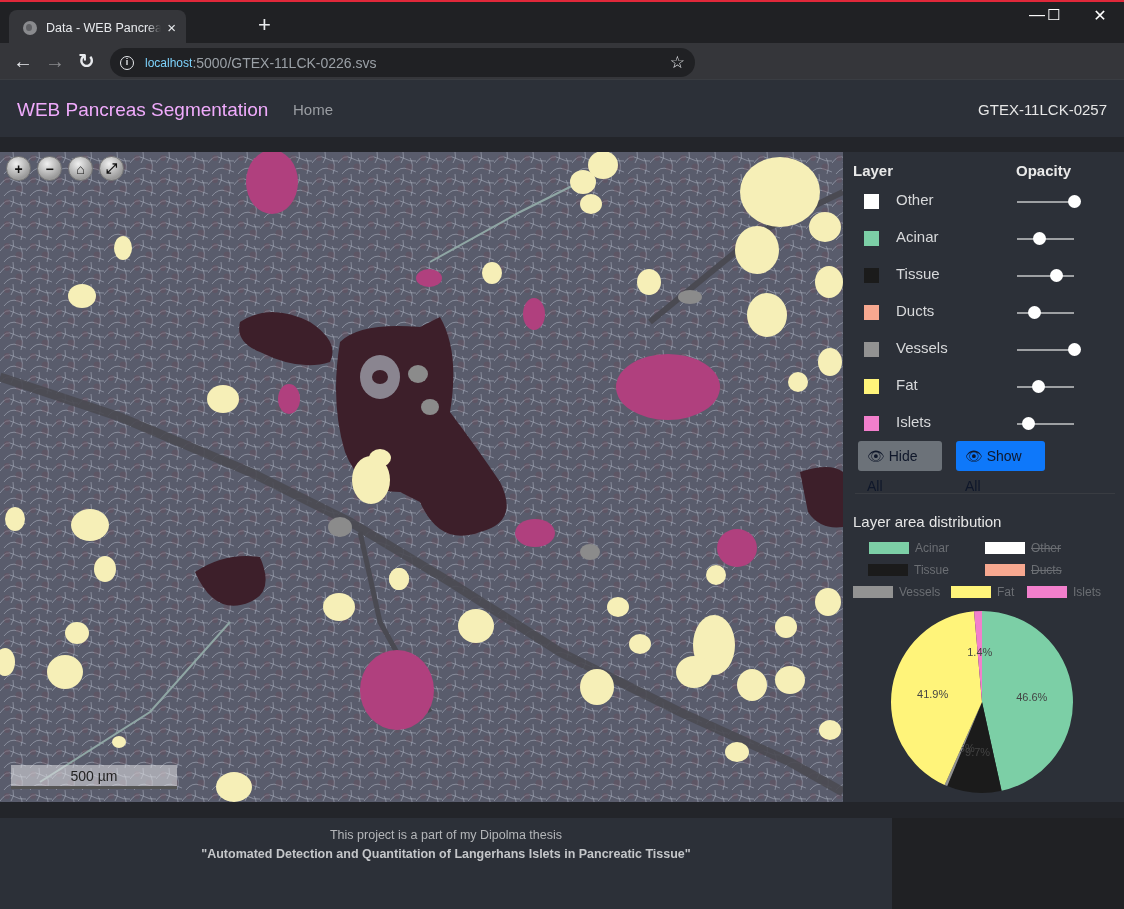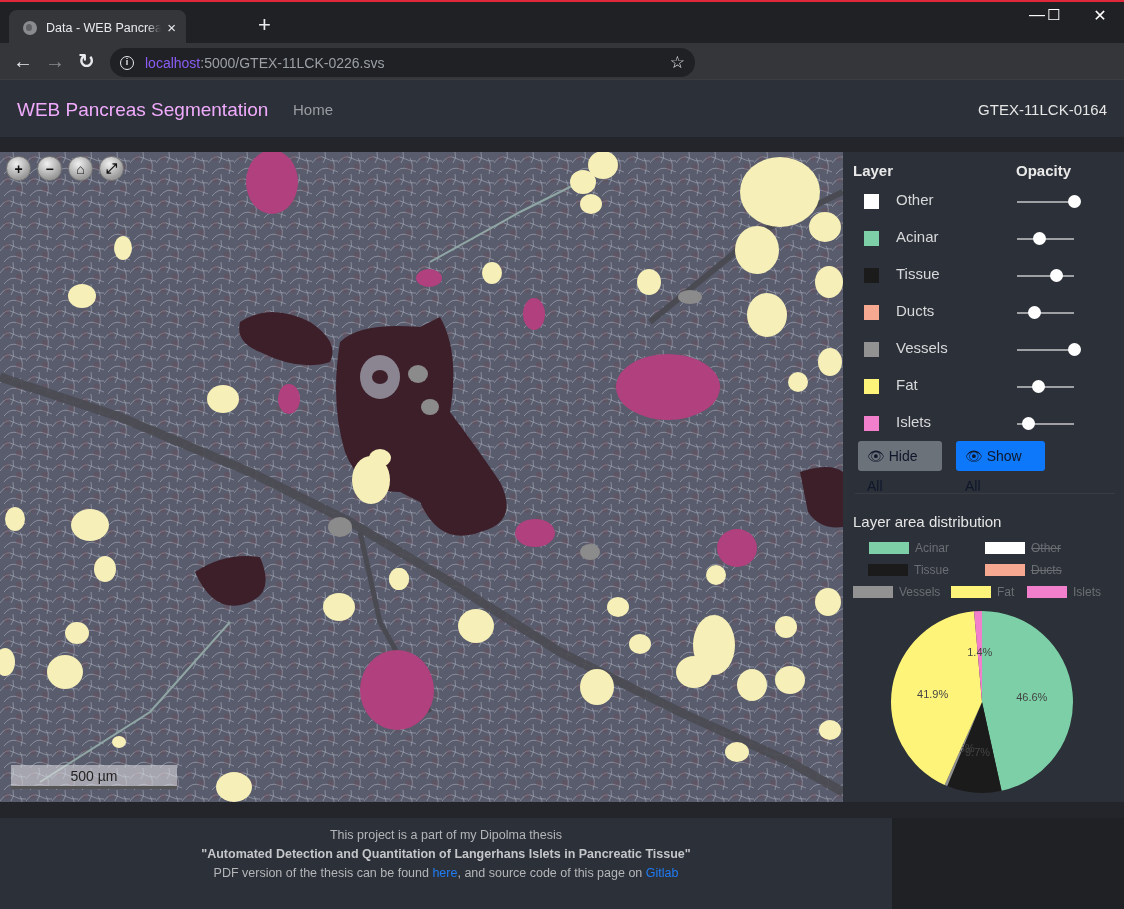--- a/index.html
+++ b/index.html
@@ -10,21 +10,21 @@
   .tab .favicon { width: 14px; height: 14px; border-radius: 50%; background: #8a8b8e; margin-right: 9px; flex: none; position: relative; }
   .tab .favicon::after { content: ""; position: absolute; left: 3px; top: 3px; width: 6px; height: 7px; border-radius: 50%; background: #5f6064; }
   .tab .title { color: #e8eaed; font-size: 12.5px; white-space: nowrap; overflow: hidden; flex: 1; -webkit-mask-image: linear-gradient(90deg, #000 88%, transparent); }
   .tab .close { color: #e8eaed; font-size: 15px; margin-left: 6px; cursor: pointer; }
   .newtab { position: absolute; left: 258px; top: 11px; color: #e8eaed; font-size: 22px; line-height: 24px; cursor: pointer; }
   .winctl { position: absolute; top: 4px; color: #fff; font-size: 16px; width: 46px; text-align: center; cursor: pointer; }
   .toolbar { position: absolute; left: 0; top: 41px; width: 100%; height: 38px; background: #35363a; }
   .navbtn { position: absolute; top: 8px; font-size: 20px; line-height: 20px; cursor: pointer; }
   .omnibox { position: absolute; left: 110px; top: 5px; width: 585px; height: 29px; background: #202124; border-radius: 15px; display: flex; align-items: center; padding-left: 10px; }
   .omnibox .info { width: 14px; height: 14px; border: 1.5px solid #e8eaed; border-radius: 50%; color: #e8eaed; font-size: 9px; font-weight: bold; text-align: center; line-height: 11px; margin-right: 11px; }
-  .omnibox .host { color: #8b5cf6; font-size: 14px; }
+  .omnibox .host { color: #7dd3fc; font-size: 12px; }
   .omnibox .path { color: #9aa0a6; font-size: 14px; }
   .omnibox .star { position: absolute; right: 10px; top: 4px; color: #e8eaed; font-size: 17px; cursor: pointer; }
 
   .navbar { position: absolute; left: 0; top: 79px; width: 1124px; height: 58px; background: #2c3038; border-top: 1px solid #3a3d42; }
   .brand { position: absolute; left: 17px; top: 19px; color: #f0abfc; font-size: 19px; }
   .nav-home { position: absolute; left: 293px; top: 21px; color: #9a9da2; font-size: 15px; cursor: pointer; }
   .nav-slide { position: absolute; right: 17px; top: 21px; color: #e6e6e6; font-size: 15px; }
   .band { position: absolute; left: 0; top: 137px; width: 1124px; height: 15px; background: #23252a; }
 
   .viewer { position: absolute; left: 0; top: 152px; width: 843px; height: 650px; overflow: hidden; background: #5d6070; }
@@ -79,21 +79,21 @@
       <span class="host">localhost</span>
       <span class="path">:5000/GTEX-11LCK-0226.svs</span>
       <span class="star">☆</span>
     </div>
   </div>
 </div>
 
 <div class="navbar">
   <span class="brand">WEB Pancreas Segmentation</span>
   <span class="nav-home">Home</span>
-  <span class="nav-slide">GTEX-11LCK-0164</span>
+  <span class="nav-slide">GTEX-11LCK-0257</span>
 </div>
 <div class="band"></div>
 
 <div class="viewer">
   <svg class="tissue" width="843" height="650" viewBox="0 0 843 650">
     <defs>
       <pattern id="acini" width="26" height="22" patternUnits="userSpaceOnUse">
         <rect width="26" height="22" fill="#595c6c"></rect>
         <path d="M0 11 Q6 2 13 6 T26 9 M4 22 Q10 14 18 17 T26 20 M13 0 Q15 6 11 11 M20 6 Q24 12 21 22" stroke="#aeb4c2" stroke-width="1" fill="none" opacity="0.55"></path>
         <circle cx="7" cy="6" r="3" fill="#6b4a58" opacity="0.35"></circle>
@@ -292,16 +292,13 @@
       <path d="M92,92 L84.01350700735799,1.3511393911733762 A91,91 0 0 1 92.00000000000007,1 Z" fill="#f27fcc"></path>
       <text x="89.8015926684842" y="45.99830497668366" text-anchor="middle" font-size="11" font-family="Liberation Sans, sans-serif" fill="#444">1.4%</text>
     </svg>
 </div>
 
 <div class="band2"></div>
 
 <div class="footer">
   <div>This project is a part of my Dipolma thesis</div>
   <div><b>"Automated Detection and Quantitation of Langerhans Islets in Pancreatic Tissue"</b></div>
-  <div>
-    <span>PDF version of the thesis can be found </span><a>here</a><span>, and source code of this page on </span><a>Gitlab</a>
-  </div>
 </div>
 
 </body></html>

